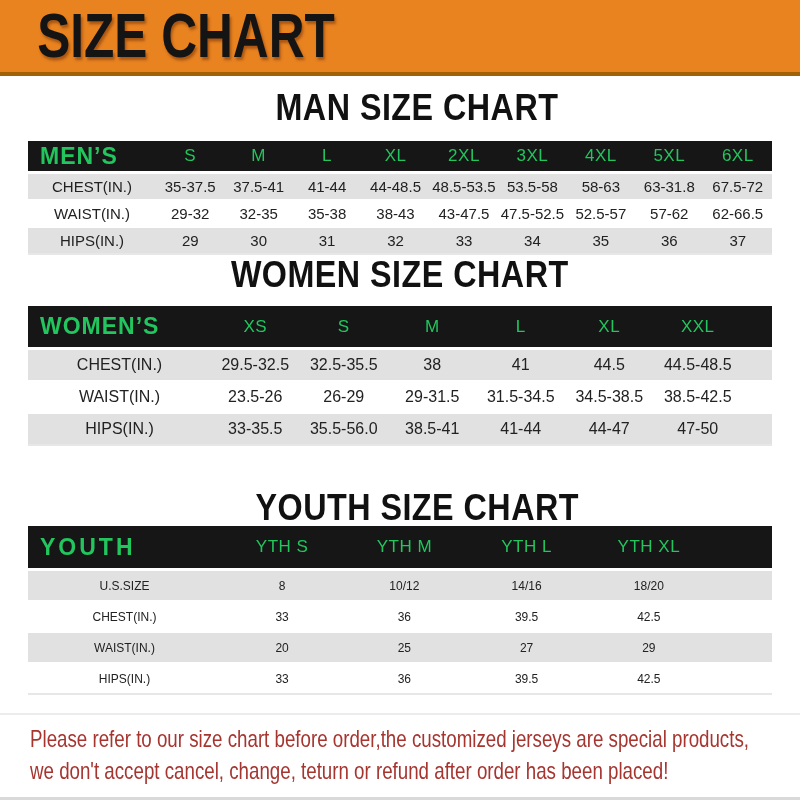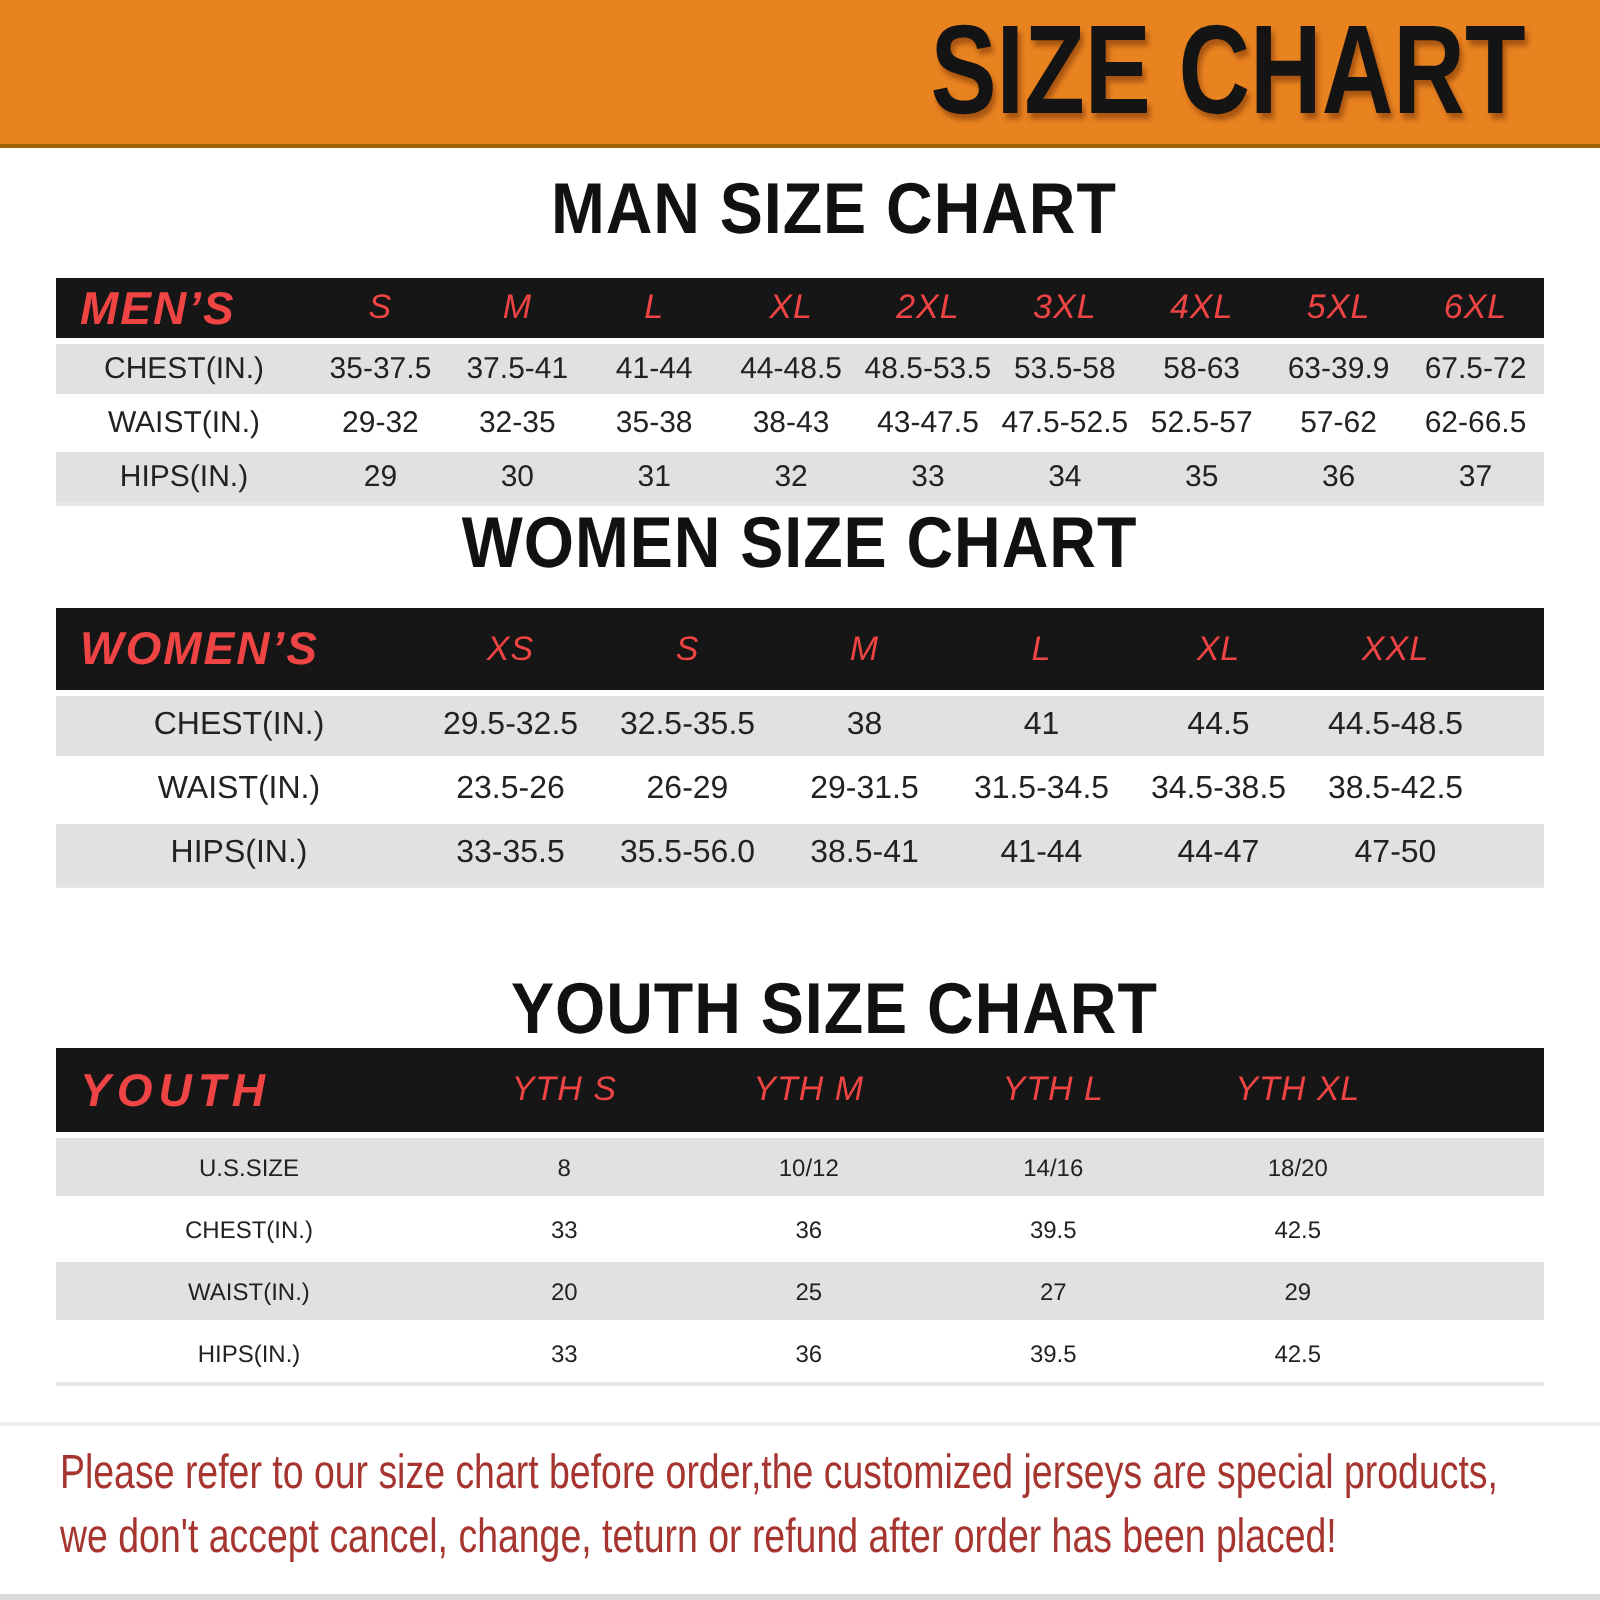--- a/index.html
+++ b/index.html
@@ -3,23 +3,22 @@
 <meta charset="utf-8">
 <style>
   html,body{margin:0;padding:0;}
   body{
     width:800px;height:800px;background:#ffffff;overflow:hidden;position:relative;
     font-family:"Liberation Sans","DejaVu Sans",sans-serif;
     -webkit-font-smoothing:antialiased;
   }
   
   .banner{
-    height:72px;background:#E98320;display:flex;align-items:center;justify-content:flex-end;
-    border-bottom:2px solid #a16207;
-    padding-left:17px;
+    height:72px;background:#E98320;display:flex;align-items:center;justify-content:flex-start;
+    border-bottom:4px solid #a16207;
   }
   .banner-title{
     display:inline-block;font-size:62px;font-weight:bold;color:#141414;line-height:1;
     transform:scale(0.80,1.02);letter-spacing:0px;white-space:nowrap;
     text-shadow:2px 3px 3px rgba(90,30,0,0.45);
   }
   
   .heading-wrap{text-align:center;}
   .hw-1{margin-top:12px;height:38px;padding-left:33px;}
   .hw-2{height:38px;}
@@ -27,21 +26,21 @@
   .section-heading{
     margin:0;display:inline-block;font-size:34px;font-weight:bold;color:#111;line-height:38px;
     transform:scale(0.95,1.06);white-space:nowrap;letter-spacing:0.5px;
   }
   
   .size-table{border-collapse:collapse;table-layout:fixed;width:744px;margin:0 auto;}
   .tbl-men{margin-top:15px;}
   .tbl-women{margin-top:13px;}
   .tbl-youth{}
   .size-table thead th{
-    background:#161616;color:#ef4444;border-bottom:3px solid #ffffff;vertical-align:middle;font-style:italic;
+    background:#161616;color:#22c55e;border-bottom:3px solid #ffffff;vertical-align:middle;
   }
   .group-label{text-align:left;padding-left:12px;font-weight:bold;font-size:23px;letter-spacing:1px;}
   .col-head{font-size:17px;font-weight:normal;text-align:center;letter-spacing:0.5px;}
   .size-table tbody th,.size-table tbody td{
     border-bottom:2px solid #ffffff;text-align:center;font-weight:normal;color:#222222;
     vertical-align:middle;background:#ffffff;
   }
   .size-table tbody tr:nth-child(odd) th,
   .size-table tbody tr:nth-child(odd) td{background:#E1E1E1;}
   .size-table tbody tr:last-child th,
@@ -97,21 +96,21 @@
     <tbody>
       <tr>
         <th class="row-label">CHEST(IN.)</th>
         <td class="val">35-37.5</td>
         <td class="val">37.5-41</td>
         <td class="val">41-44</td>
         <td class="val">44-48.5</td>
         <td class="val">48.5-53.5</td>
         <td class="val">53.5-58</td>
         <td class="val">58-63</td>
-        <td class="val">63-39.9</td>
+        <td class="val">63-31.8</td>
         <td class="val">67.5-72</td>
       </tr>
       <tr>
         <th class="row-label">WAIST(IN.)</th>
         <td class="val">29-32</td>
         <td class="val">32-35</td>
         <td class="val">35-38</td>
         <td class="val">38-43</td>
         <td class="val">43-47.5</td>
         <td class="val">47.5-52.5</td>

